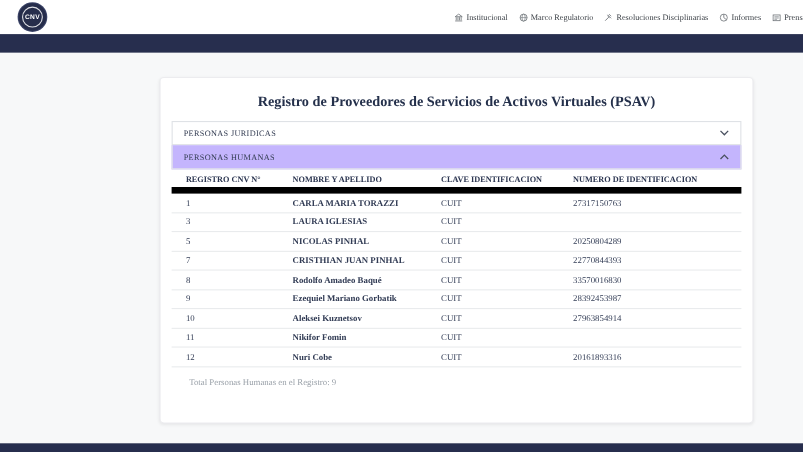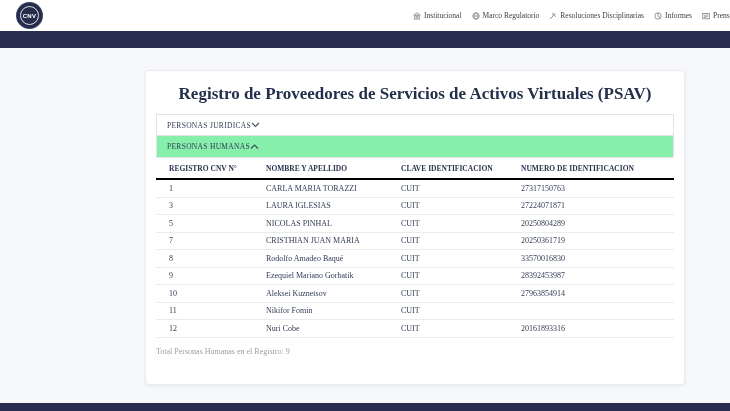--- a/index.html
+++ b/index.html
@@ -27,44 +27,44 @@
   
   .navy-band { position:absolute; top:31px; left:0; width:730px; height:17px; background:#272e4e; }
 
   
   .page-bg { position:absolute; top:48px; left:0; width:730px; height:363px; background:#f7f8f9; }
 
   
   .card { position:absolute; top:70px; left:145px; width:540px; height:315px; background:#fff;
     border:1px solid #ececef; border-radius:4px; box-shadow:0 1px 3px rgba(0,0,0,.07);
     padding:0 10px; }
-  .card-title { text-align:center; margin-top:13px; font-size:17px; font-weight:bold;
+  .card-title { text-align:center; margin-top:13px; font-size:13px; font-weight:bold;
     color:#24304b; }
 
   .acc { margin-top:10px; }
-  .acc-row { height:22px; display:flex; align-items:center; 
+  .acc-row { height:22px; display:flex; align-items:center; justify-content:space-between;
     padding:0 10px; cursor:pointer; }
   .acc-row.collapsed { background:#fff; border:1px solid #dfe2e6; }
-  .acc-row.expanded { background:#86efac; border:1px solid #e4e5e8; border-top:none; }
+  .acc-row.expanded { background:#c4b5fd; border:1px solid #e4e5e8; border-top:none; }
   .acc-label { font-size:7.5px; letter-spacing:.3px; color:#333c52; }
   .chev { display:inline-flex; }
 
   .tbl { margin-top:1px; }
   .t-row { display:flex; align-items:center; }
-  .t-head { height:21px; border-bottom:2px solid #000000; }
+  .t-head { height:21px; border-bottom:6px solid #000000; }
   .t-body-row { height:17.5px; border-bottom:1px solid #e9ebed; }
   .c1 { width:110px; padding-left:13px; }
-  .c2 { width:135px; }
+  .c2 { width:135px;font-weight:bold; }
   .c3 { width:120px; }
   .c4 { flex:1; }
   .t-head .cell { font-size:7.5px; font-weight:bold; color:#2b3550; }
   .t-body-row .cell { font-size:8px; color:#323c55; }
   .cell { overflow:hidden; white-space:nowrap; }
 
-  .total-line { margin-top:9px; font-size:8px; color:#9aa1a9; }
+  .total-line { margin-top:9px; font-size:8px; color:#9aa1a9;margin-left:16px; }
 
   
   .footer-navy { position:absolute; bottom:0; left:0; width:730px; height:8px; background:#272e4e; }
 </style>
 </head>
 <body>
 
 <div class="top-white">
   <div class="logo">
     <div class="logo-inner">
@@ -156,33 +156,32 @@
         <div class="t-row t-body-row">
           <span class="cell c1">1</span>
           <span class="cell c2">CARLA MARIA TORAZZI</span>
           <span class="cell c3">CUIT</span>
           <span class="cell c4">27317150763</span>
         </div>
         <div class="t-row t-body-row">
           <span class="cell c1">3</span>
           <span class="cell c2">LAURA IGLESIAS</span>
           <span class="cell c3">CUIT</span>
-          <span class="cell c4">27224071871</span>
         </div>
         <div class="t-row t-body-row">
           <span class="cell c1">5</span>
           <span class="cell c2">NICOLAS PINHAL</span>
           <span class="cell c3">CUIT</span>
           <span class="cell c4">20250804289</span>
         </div>
         <div class="t-row t-body-row">
           <span class="cell c1">7</span>
-          <span class="cell c2">CRISTHIAN JUAN MARIA</span>
-          <span class="cell c3">CUIT</span>
-          <span class="cell c4">20250361719</span>
+          <span class="cell c2">CRISTHIAN JUAN PINHAL</span>
+          <span class="cell c3">CUIT</span>
+          <span class="cell c4">22770844393</span>
         </div>
         <div class="t-row t-body-row">
           <span class="cell c1">8</span>
           <span class="cell c2">Rodolfo Amadeo Baqué</span>
           <span class="cell c3">CUIT</span>
           <span class="cell c4">33570016830</span>
         </div>
         <div class="t-row t-body-row">
           <span class="cell c1">9</span>
           <span class="cell c2">Ezequiel Mariano Gorbatik</span>

